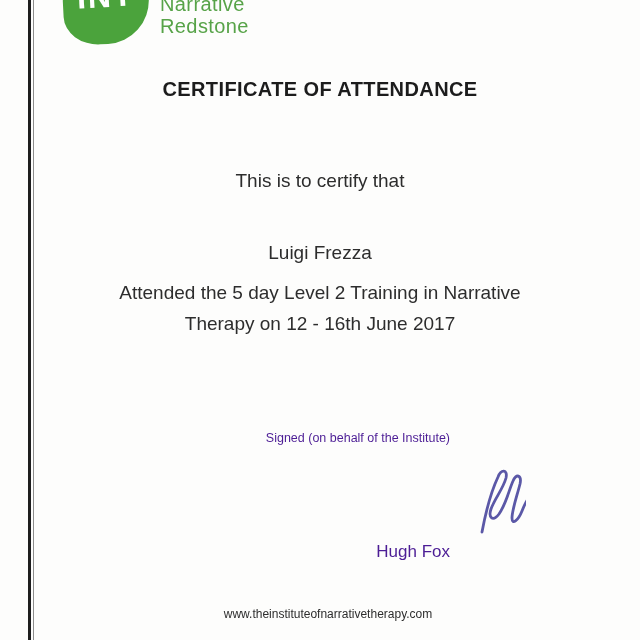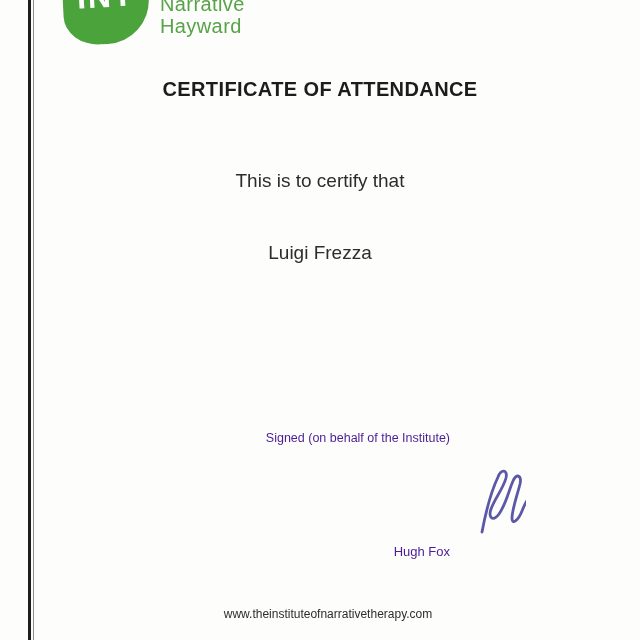--- a/index.html
+++ b/index.html
@@ -29,50 +29,51 @@
   .title{top:76px;font-size:20px;line-height:26px;font-weight:bold;color:#1c1c1c;
          letter-spacing:.4px;}
   .certify{top:168px;font-size:19px;line-height:26px;}
   .recipient{top:240px;font-size:19px;line-height:26px;}
   .course{top:277px;font-size:19px;line-height:31px;}
   .taught{top:340px;font-size:19px;line-height:26px;}
 
   
   .rtext{position:absolute;right:76px;text-align:right;color:#4c1d95;margin:0;}
   .signed-label{top:430px;font-size:12.5px;line-height:17px;}
-  .signatory{top:543px;font-size:13px;line-height:17px;text-align:center;}
+  .signatory{top:543px;font-size:17px;line-height:17px;text-align:center;}
   .signature{position:absolute;left:470px;top:464px;width:96px;height:74px;}
 
   .website{position:absolute;left:33px;width:574px;top:599px;text-align:center;
            font-size:12px;line-height:15px;color:#2d2d2d;margin:8px;}
 </style>
 </head>
 <body>
 
 <div class="stage">
 
   <div class="border-line bl-thick"></div>
   <div class="border-line bl-thin"></div>
   <div class="border-line br-thin"></div>
   <div class="border-line br-thick"></div>
 
   <div class="logo-blob">
     <div class="logo-acronym">INT</div>
   </div>
   <div class="logo-orgname">
     <div>Narrative</div>
-    <div>Hayward</div>
+    <div>Redstone</div>
   </div>
 
   <h1 class="ctext title">CERTIFICATE OF ATTENDANCE</h1>
 
   <p class="ctext recipient">Luigi Frezza</p>
 
   <p class="ctext certify">This is to certify that</p>
 
+  <p class="ctext course"><span>Attended the 5 day Level 2 Training in Narrative</span><br><span>Therapy on 12 - 16th June 2017</span></p>
 
 
   <p class="rtext signed-label">Signed (on behalf of the Institute)</p>
 
   <svg class="signature" viewBox="0 0 96 74" aria-hidden="true">
     <path d="M 12 68 C 15 52, 20 30, 28 13 C 31 5, 38 5, 36 14 C 33 25, 25 34, 21 45
              C 18 54, 23 58, 29 50 C 36 40, 39 26, 43 17 C 46 9, 52 11, 50 20
              C 47 32, 42 46, 42 54 C 42 61, 48 57, 52 47 C 56 37, 60 30, 63 34
              C 65 38, 62 47, 66 51 C 69 54, 74 49, 78 45" fill="none" stroke-width="2.8" stroke-linecap="round" stroke="#5b58a7"></path>
     <path d="M 67 40 C 72 45, 77 51, 83 56" fill="none" stroke-width="2.6" stroke-linecap="round" stroke="#5b58a7"></path>

